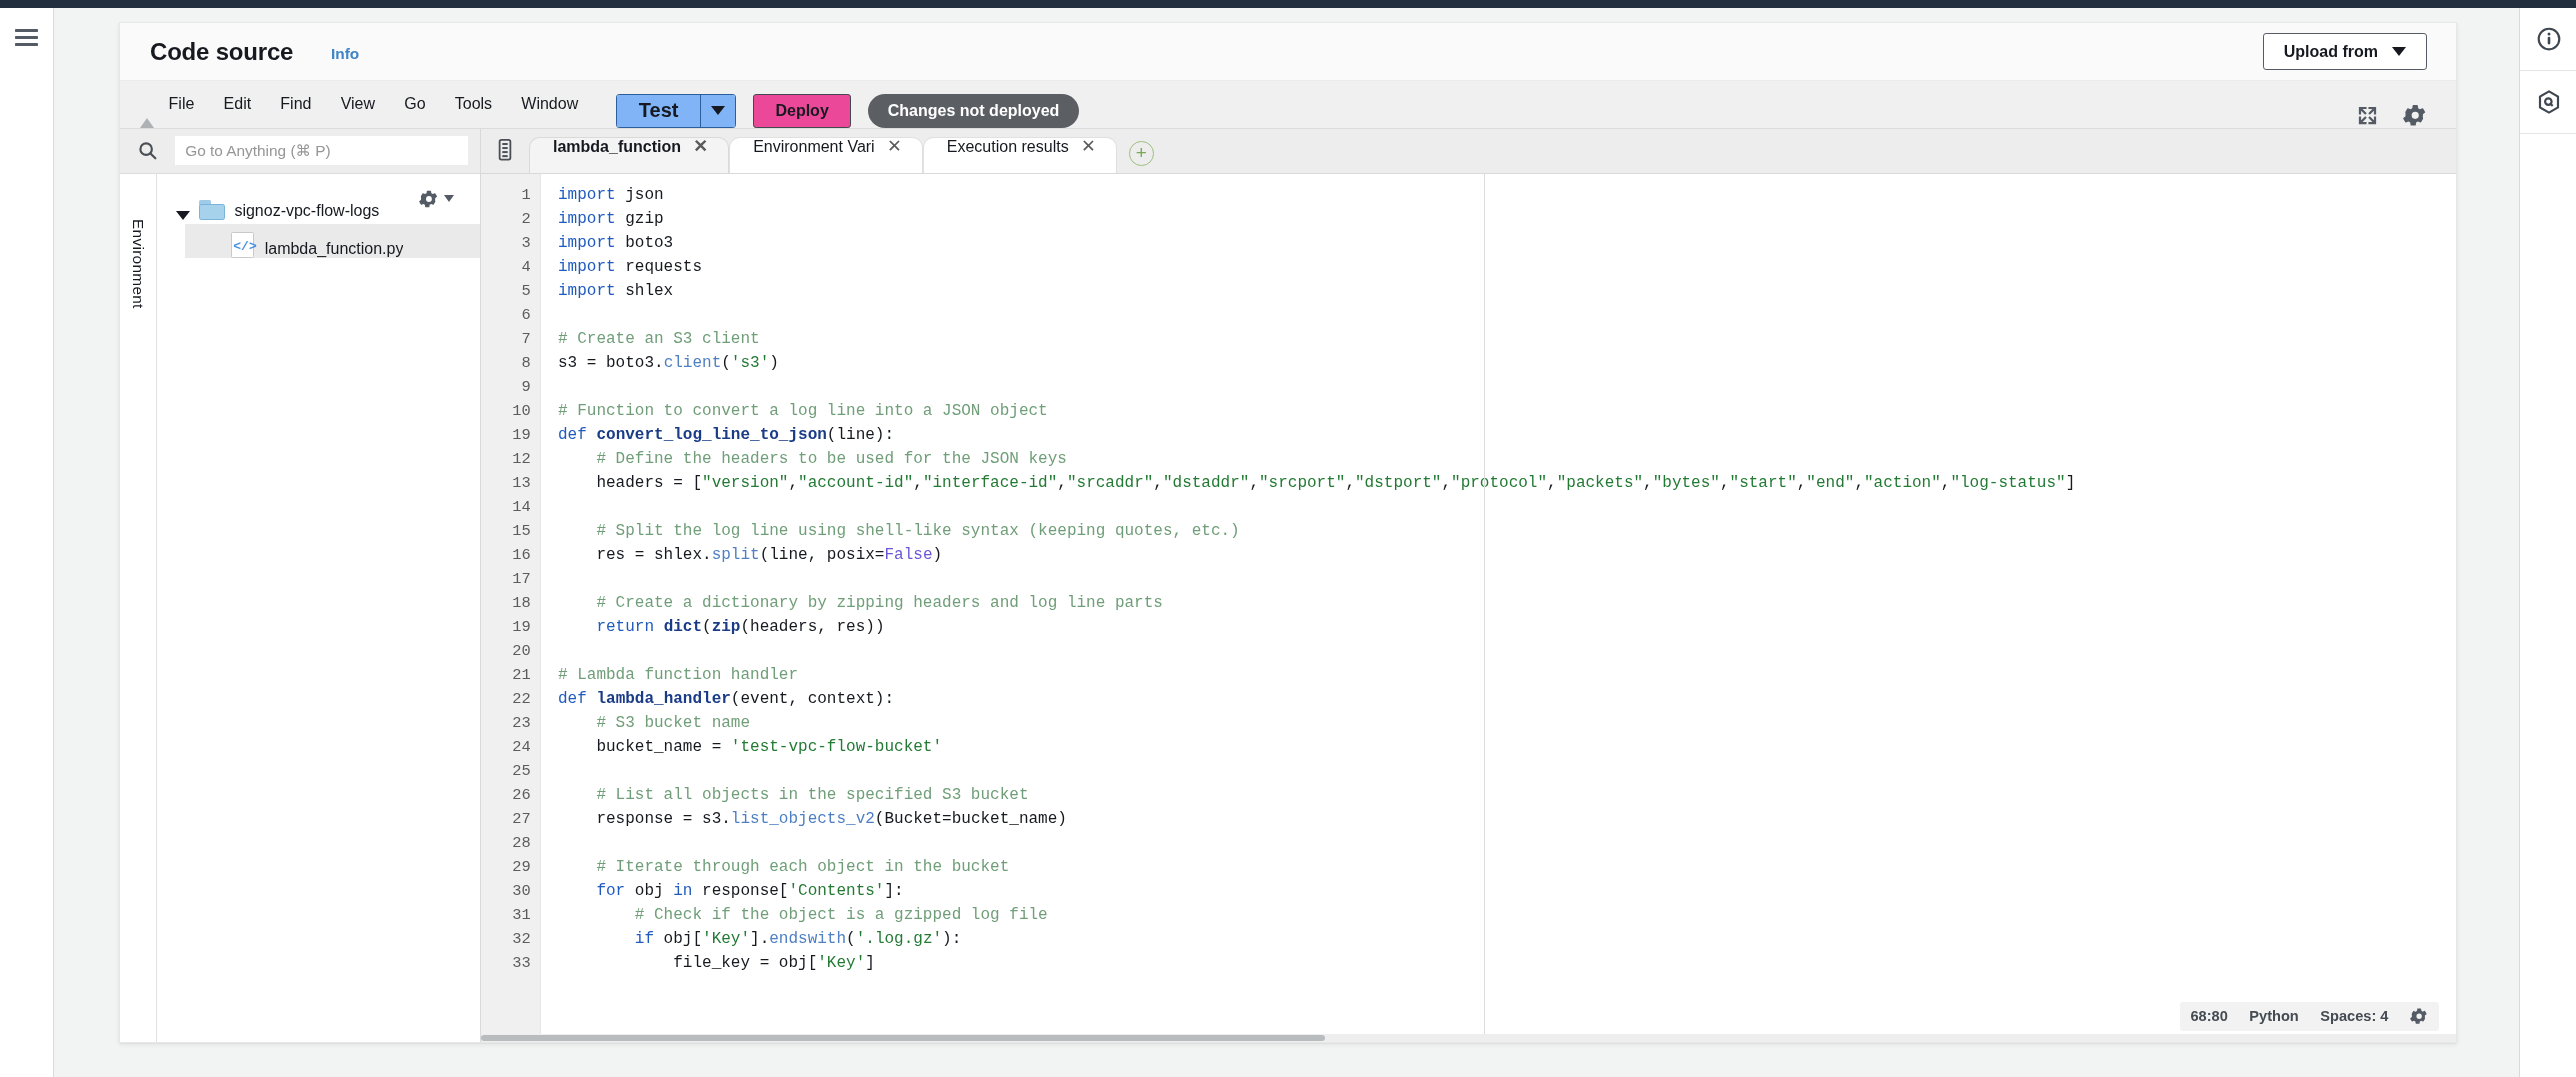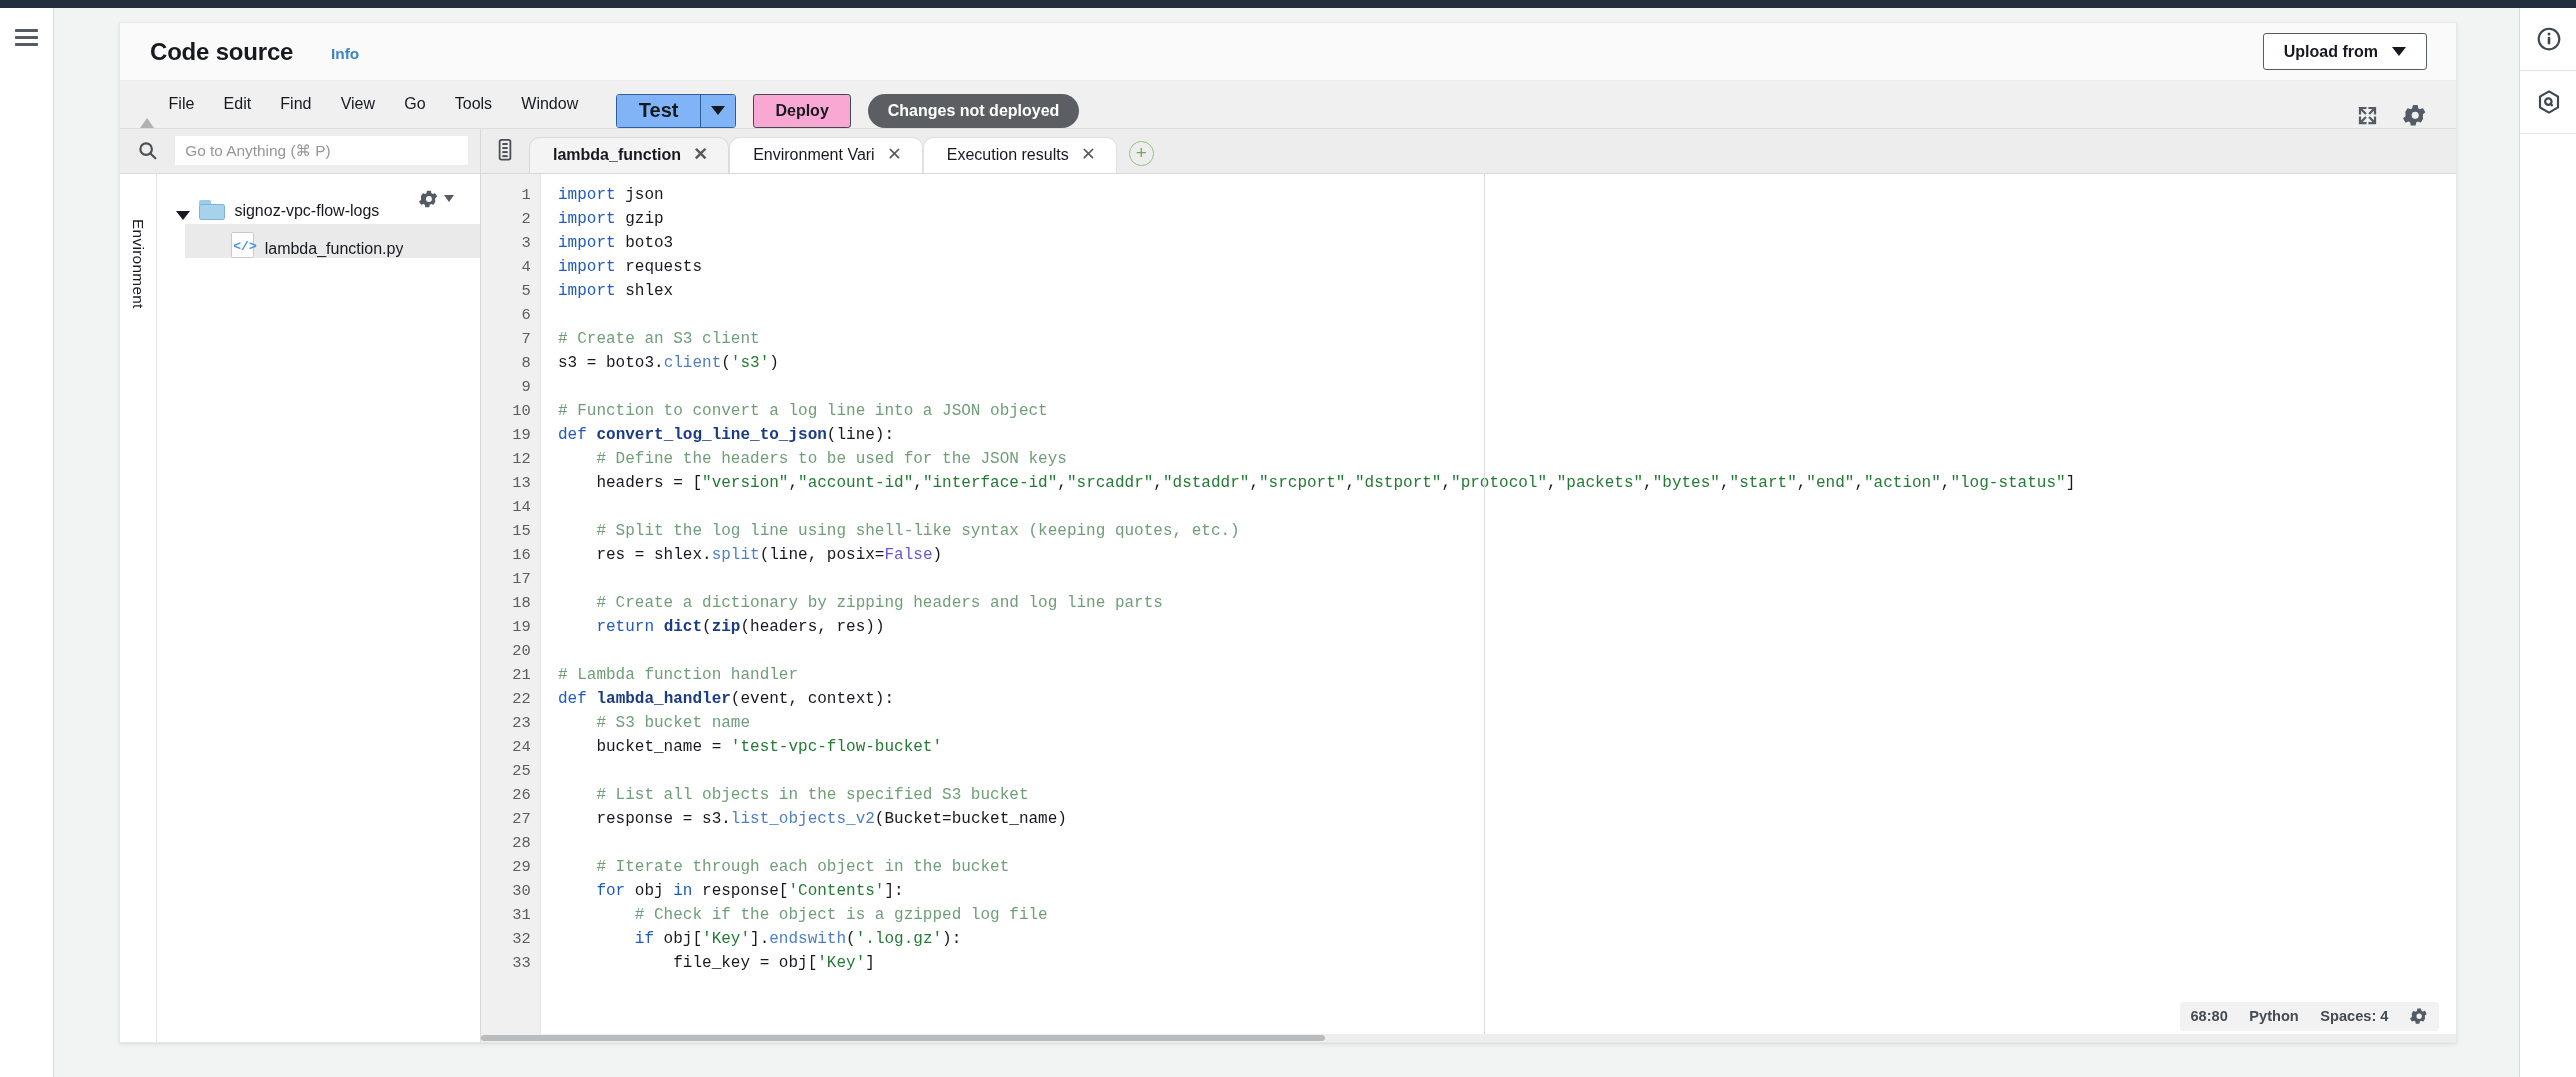--- a/index.html
+++ b/index.html
@@ -90,21 +90,21 @@
     background: #80b4f7; color: #16191f; font-weight: bold; font-size: 20px;
     padding: 0 22px; height: 100%; display: flex; align-items: center;
     border-right: 1.5px solid #2b5e9b;
   }
   #test-caret {
     background: #80b4f7; width: 34px; height: 100%; display: flex;
     align-items: center; justify-content: center;
   }
   #deploy-btn {
     margin-left: 17px; height: 34px; padding: 0 21px; display: flex; align-items: center;
-    background: #f9a8d4; border: 1.5px solid #444950; border-radius: 3.1px;
+    background: #ec4899; border: 1.5px solid #444950; border-radius: 3.1px;
     font-size: 16px; font-weight: bold; color: #16191f; cursor: pointer;
   }
   #changes-badge {
     margin-left: 17px; height: 34px; padding: 0 20px; display: flex; align-items: center;
     background: #5b5f63; border-radius: 17px; color: #ffffff;
     font-size: 16px; font-weight: bold;
   }
   #toolbar-right { margin-left: auto; display: flex; align-items: center; gap: 24.6px; padding-right: 28px; }
 
   
@@ -168,21 +168,21 @@
   
   #editor-col { flex: 1; position: relative; background: #ffffff; }
   #tab-strip {
     height: 45px; background: #ededed; border-bottom: 0.8px solid #d9d9d9;
     display: flex; align-items: flex-end; position: relative;
   }
   #tabs-icon {
     width: 48px; height: 45px; display: flex; align-items: center; justify-content: center; cursor: pointer;
   }
   .etab {
-    height: 36px; display: flex; align-items: center; gap: 12.3px;
+    height: 36px; display: flex; align-items: flex-start; gap: 12.3px;
     padding: 0 20px 0 23px; font-size: 16px; color: #16191f;
     border-radius: 10.7px 10.7px 0 0; cursor: pointer; position: relative;
     max-width: 211px; white-space: nowrap; overflow: hidden;
   }
   .etab.active { background: #f4f4f4; font-weight: bold; border: 0.8px solid #dadada; border-bottom: none; }
   .etab.inactive { background: #ffffff; border: 0.8px solid #e0e0e0; border-bottom: none; }
   .etab .xmark { font-size: 17.7px; color: #5a5a5a; line-height: 1; }
   .etab .tname { overflow: hidden; text-overflow: clip; }
   #plus-tab {
     margin-left: 12.3px; margin-bottom: 7px; width: 24.6px; height: 24.6px; border-radius: 50%;

